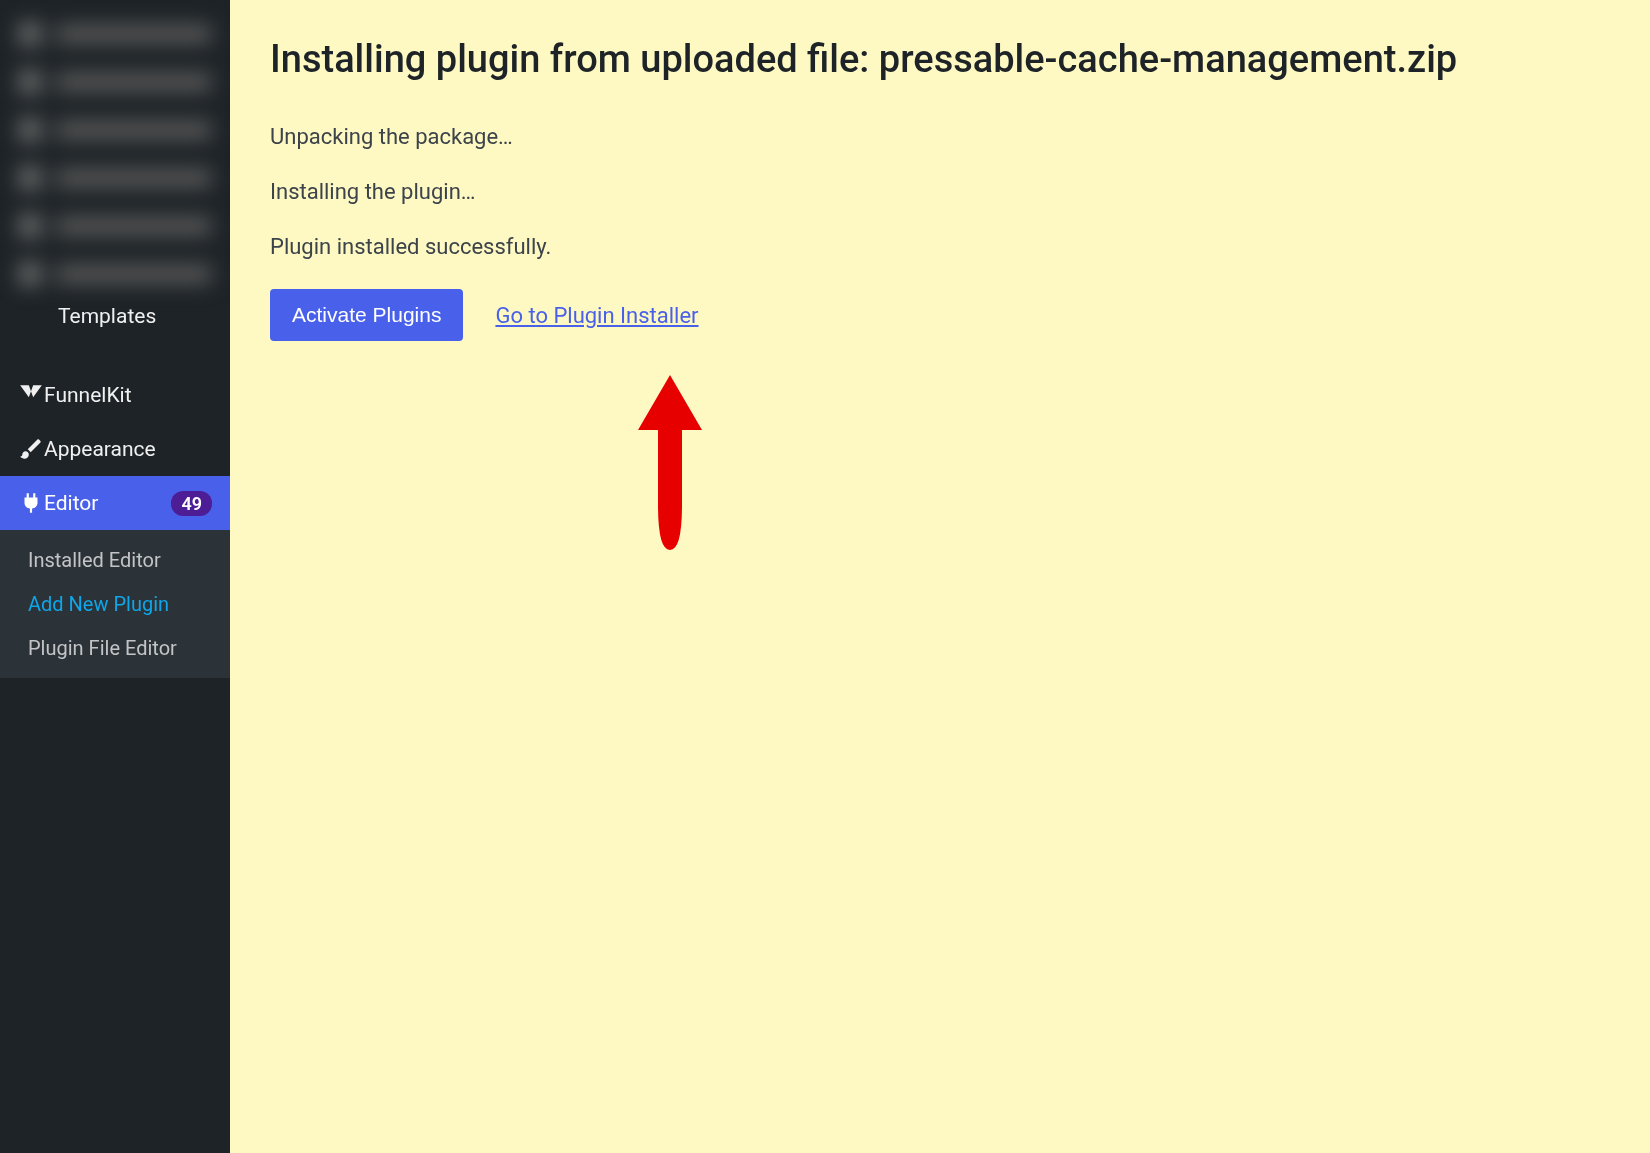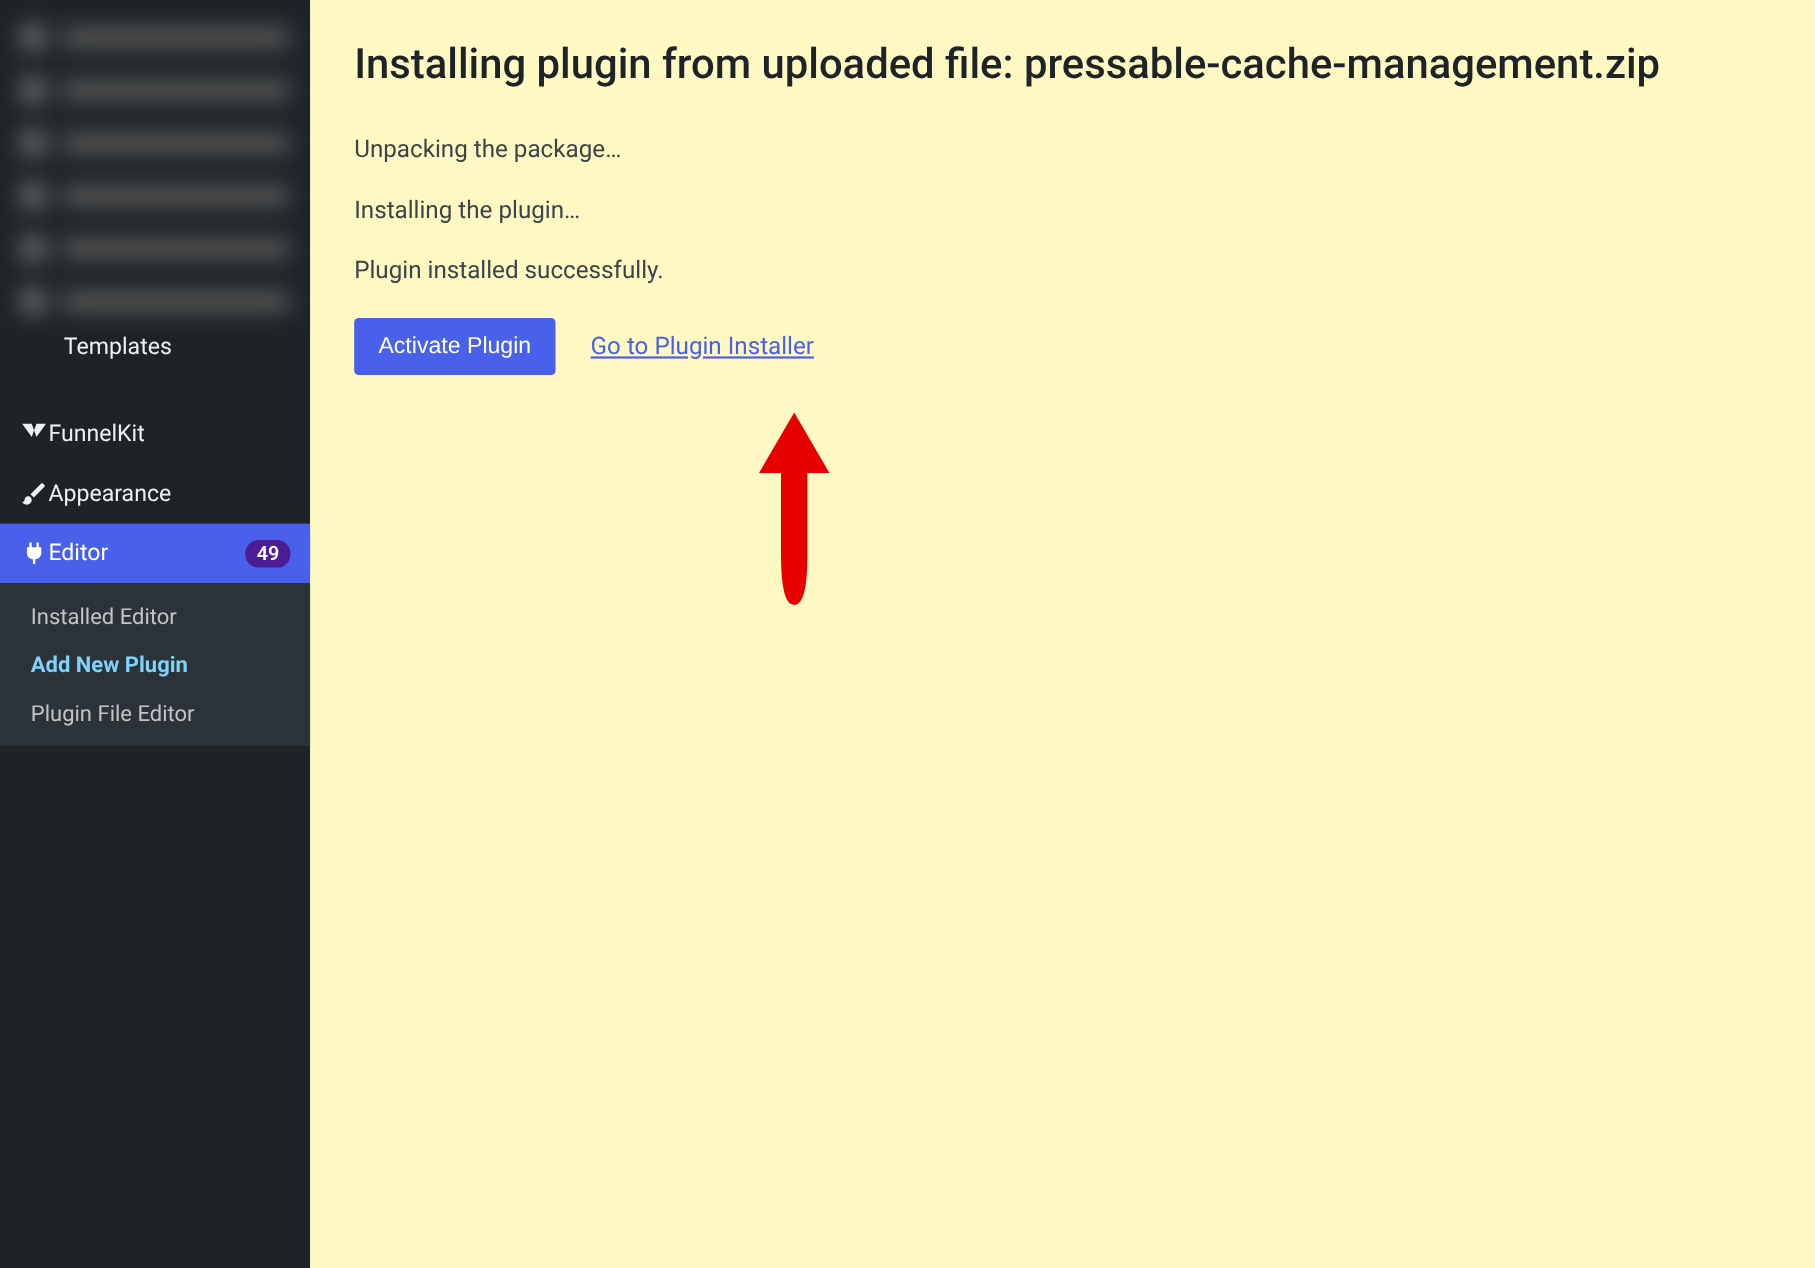--- a/index.html
+++ b/index.html
@@ -9,21 +9,21 @@
     }
     body {
       font-family: -apple-system, BlinkMacSystemFont, "Segoe UI", Roboto, Oxygen-Sans, Ubuntu, Cantarell, "Helvetica Neue", sans-serif;
       display: flex;
       background: #f0f0f1;
       width: 1650px;
       height: 1153px;
       overflow: hidden;
     }
     .sidebar {
-      width: 282px;
+      width: 230px;
       background: #1d2327;
       color: #fff;
       flex-shrink: 0;
       display: flex;
       flex-direction: column;
     }
     .sidebar-blurred {
       filter: blur(10px);
       padding: 10px 0;
     }
@@ -93,22 +93,22 @@
       background: #2c3338;
       padding: 8px 0;
     }
     .submenu-item {
       padding: 10px 18px 10px 28px;
       color: #c3c4c7;
       font-size: 20px;
       cursor: pointer;
     }
     .submenu-item.active {
-      color: #7dd3fc;
-      font-weight: 700;
+      color: #0ea5e9;
+      font-weight: 400;
     }
     .partial-item {
       display: flex;
       align-items: center;
       padding: 0 18px 14px 18px;
       gap: 14px;
       color: #f0f0f1;
       font-size: 21px;
     }
     .main {
@@ -240,20 +240,20 @@
 </div>
 
 <div class="main main-wrap">
   <h1 class="page-title">Installing plugin from uploaded file: pressable-cache-management.zip</h1>
 
   <p class="status-line">Unpacking the package…</p>
   <p class="status-line">Installing the plugin…</p>
   <p class="status-line">Plugin installed successfully.</p>
 
   <div class="actions">
-    <button class="btn-primary">Activate Plugin</button>
+    <button class="btn-primary">Activate Plugins</button>
     <a class="link">Go to Plugin Installer</a>
   </div>
 
   <svg class="arrow-annotation" width="80" height="180" viewBox="0 0 80 180">
     <path d="M40 0 L72 55 L52 55 L52 130 Q52 175 40 175 Q28 175 28 130 L28 55 L8 55 Z" fill="#e60000"></path>
   </svg>
 </div>
 
 </body></html>

